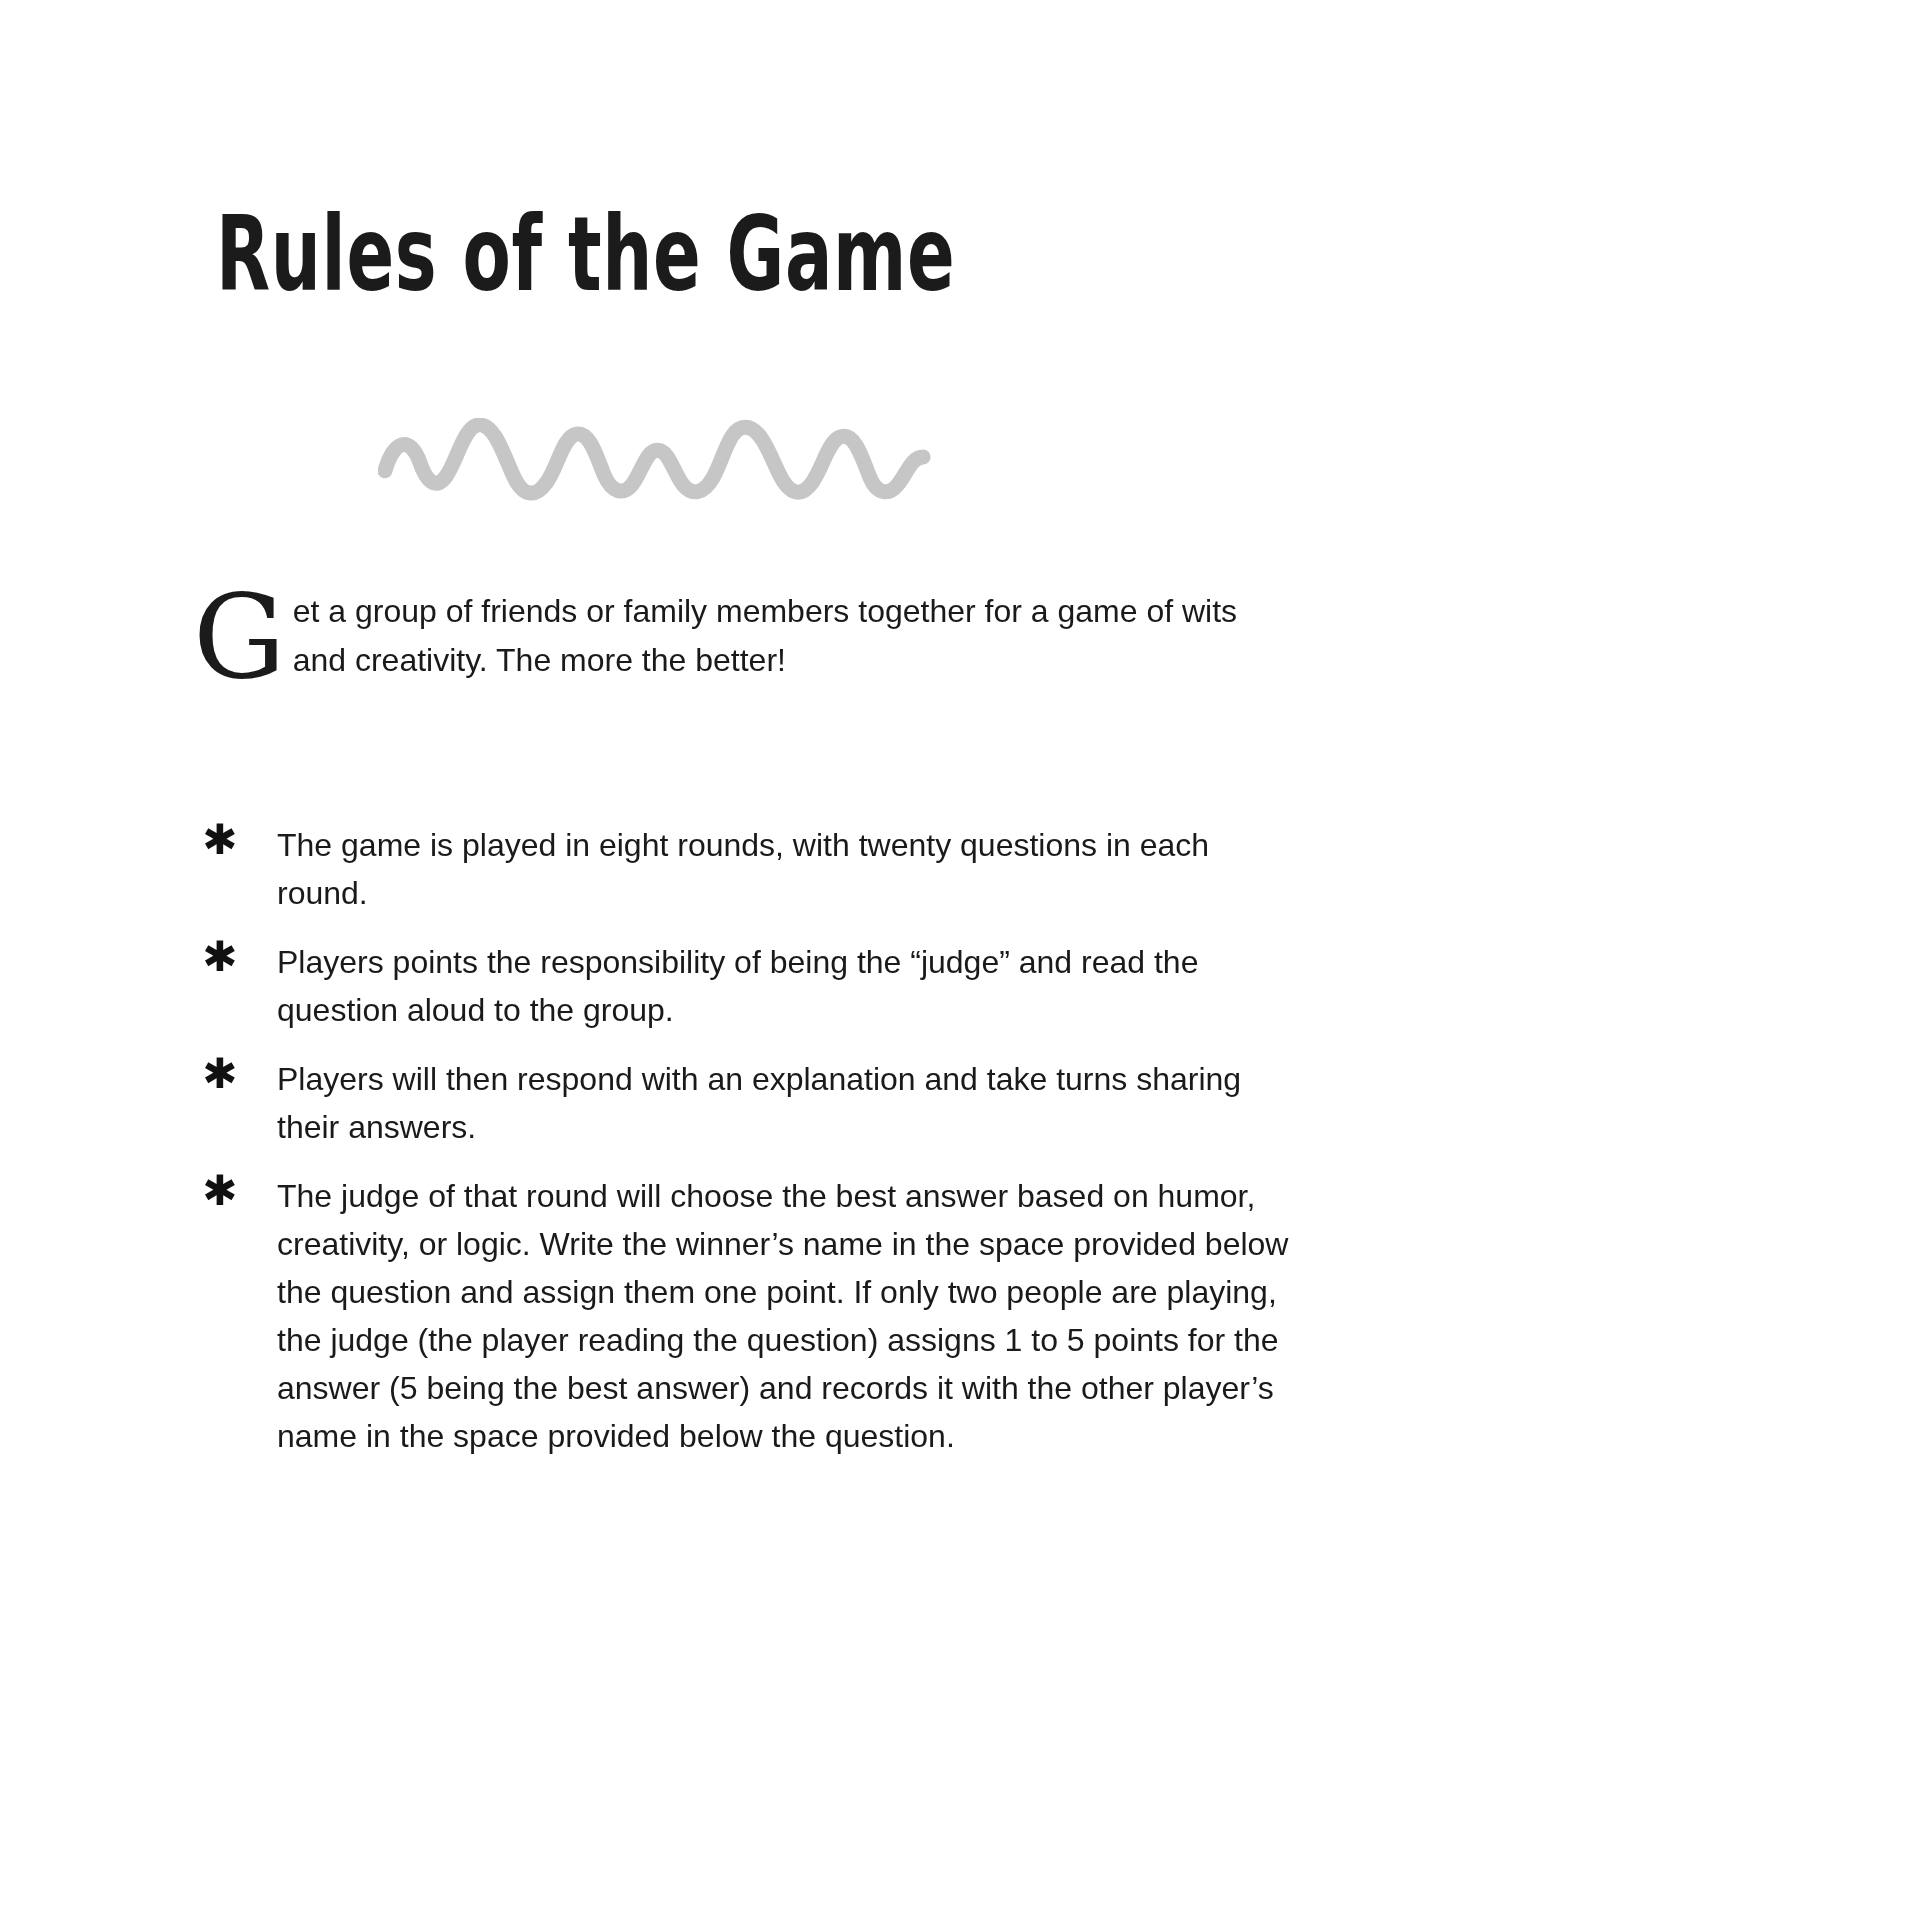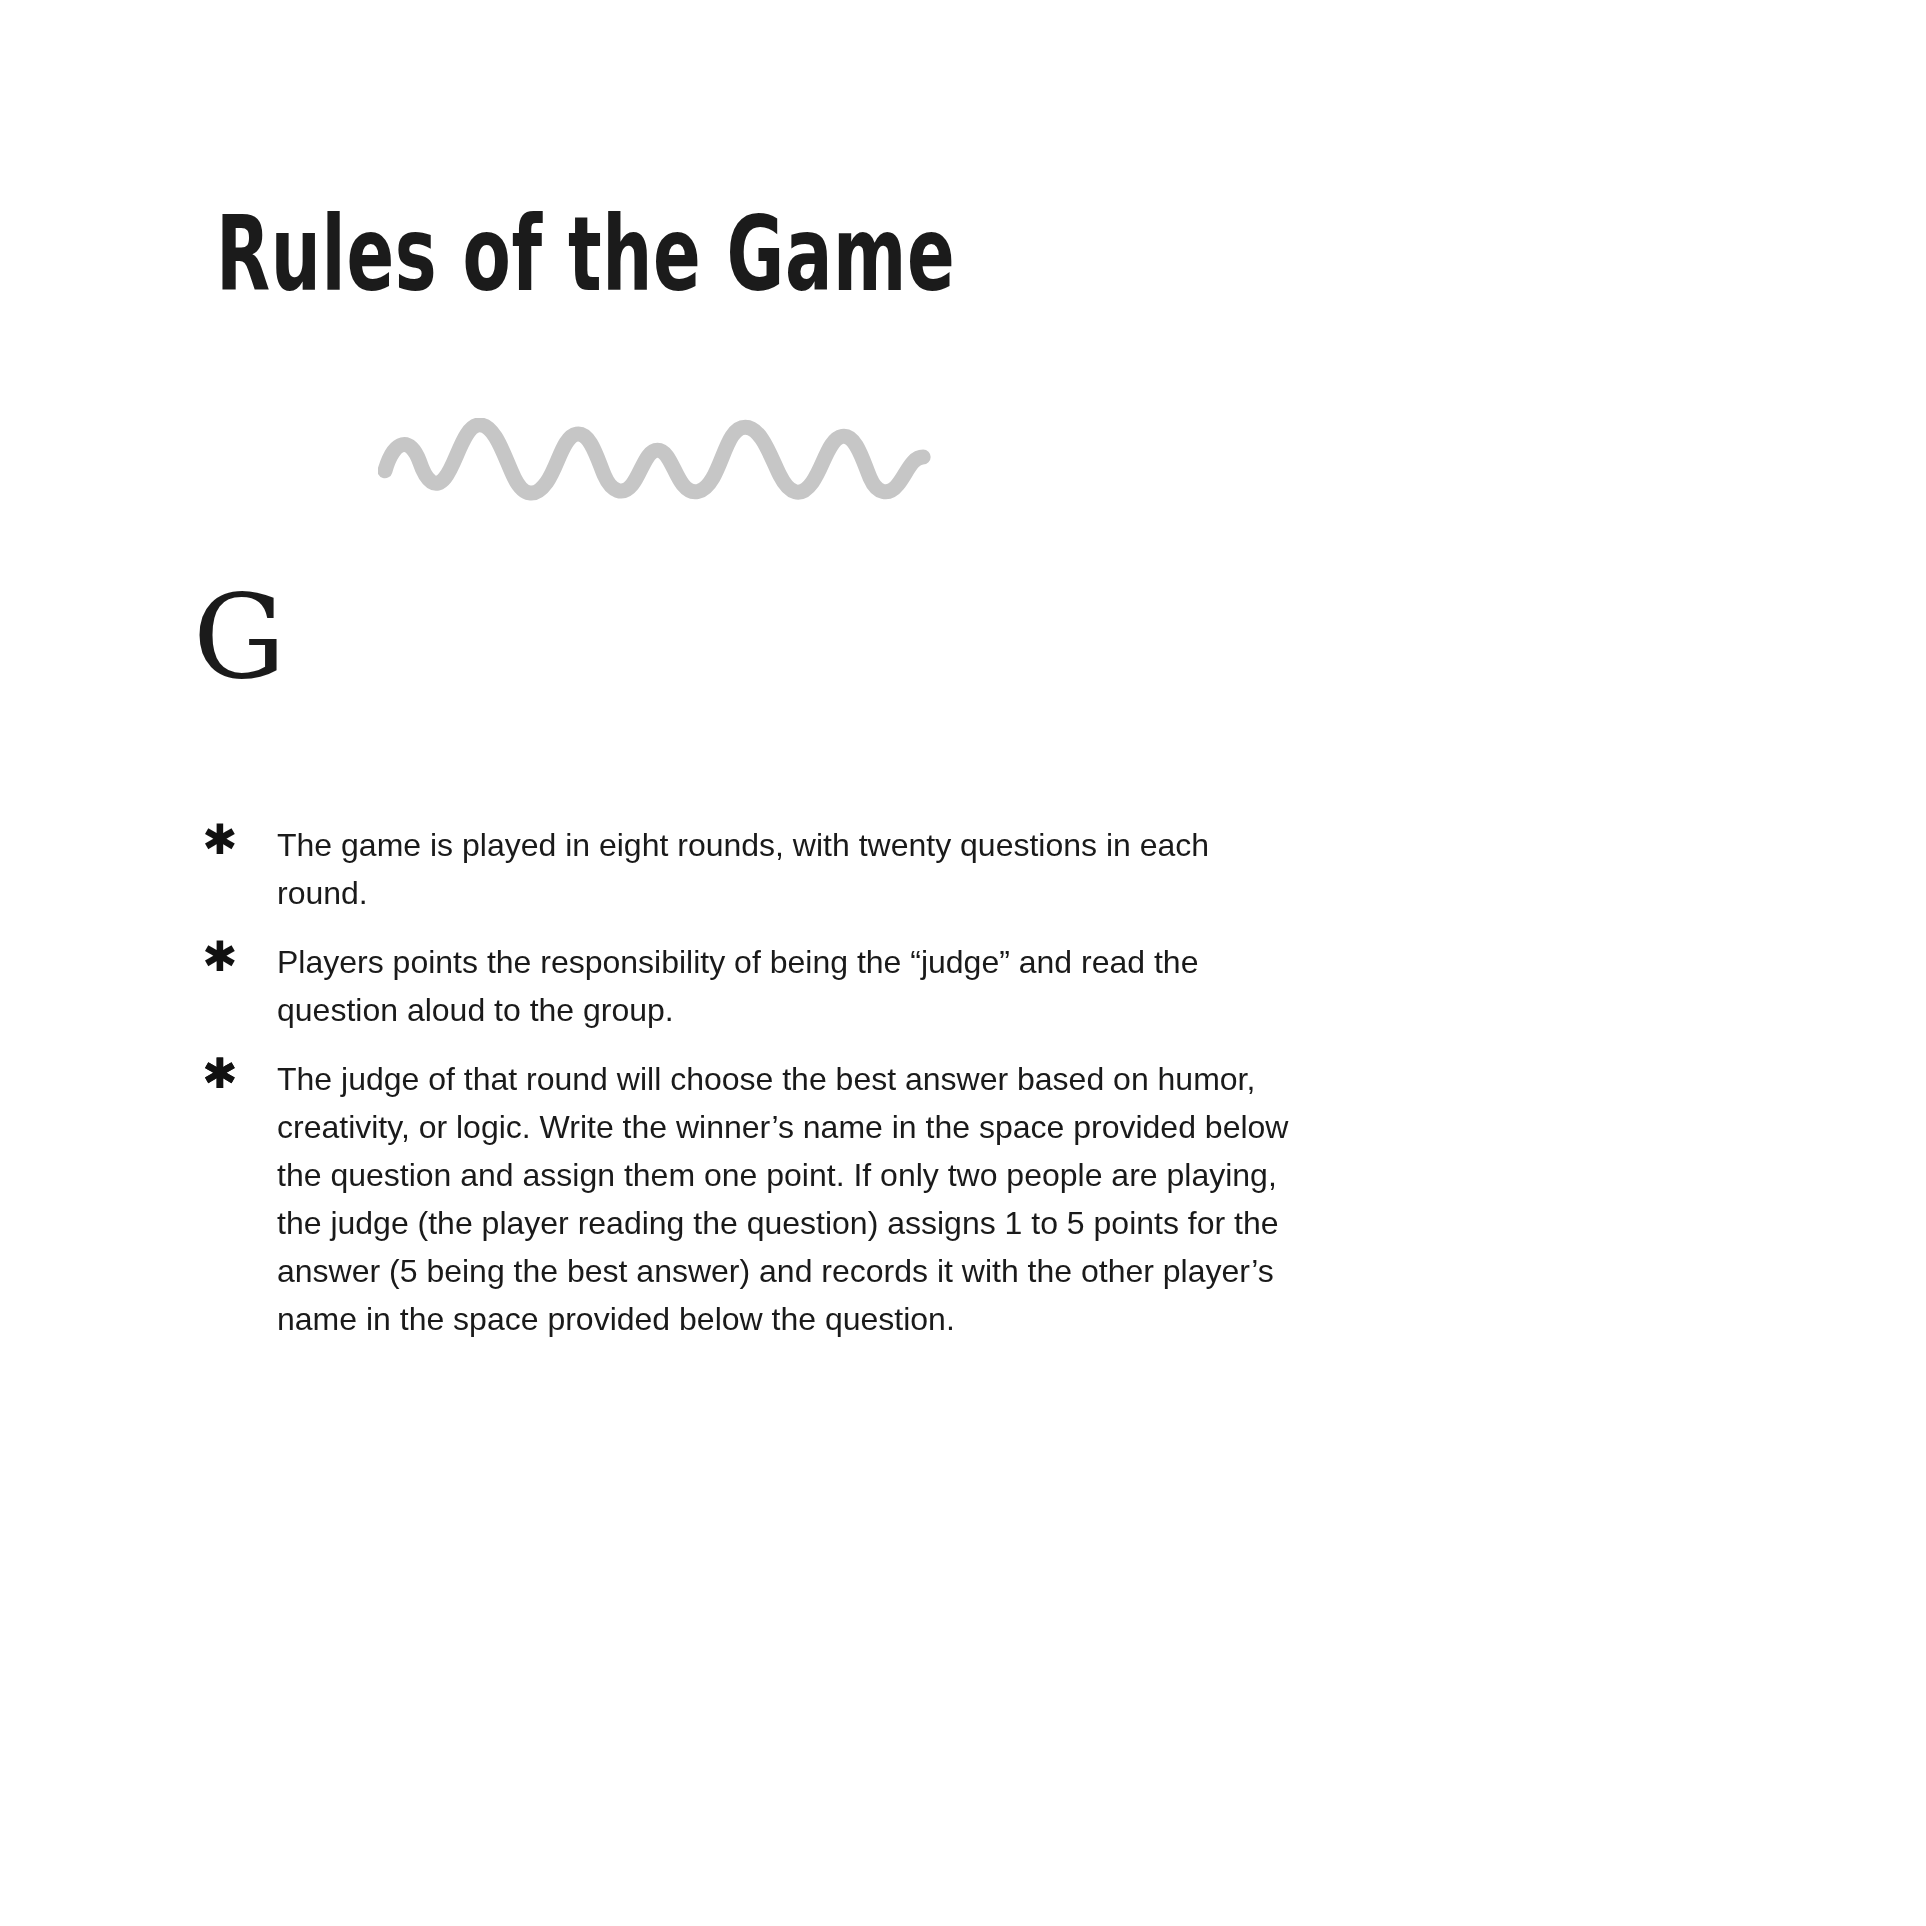--- a/index.html
+++ b/index.html
@@ -132,34 +132,35 @@
                  C184,12 190,36 196,50 C202,64 212,68 220,58
                  C228,48 232,28 242,28 C252,28 256,48 264,58
                  C272,68 282,66 290,52 C300,34 304,8 318,8
                  C332,8 340,34 348,50 C356,66 366,70 376,56
                  C386,42 390,18 402,16 C414,14 420,38 426,52
                  C432,66 442,68 450,58 C458,48 462,34 472,34" fill="none" stroke="#c6c6c6" stroke-width="13" stroke-linecap="round" stroke-linejoin="round"></path>
       </svg>
     </div>
 
     <p class="intro">
-      <span class="dropcap">G</span>
+      <span class="dropcap">G</span><span>et a group of friends or family members together for a game of wits and creativity. The more the better!</span>
     </p>
 
     <ul class="rules-list left-list">
       <li class="rule-item">
         <span class="bullet-asterisk">✱</span>
         <span>The game is played in eight rounds, with twenty questions in each round.</span>
       </li>
       <li class="rule-item">
         <span class="bullet-asterisk">✱</span>
         <span>Players points the responsibility of being the “judge” and read the question aloud to the group.</span>
       </li>
       <li class="rule-item">
         <span class="bullet-asterisk">✱</span>
+        <span>Players will then respond with an explanation and take turns sharing their answers.</span>
       </li>
       <li class="rule-item">
         <span class="bullet-asterisk">✱</span>
         <span>The judge of that round will choose the best answer based on humor, creativity, or logic. Write the winner’s name in the space provided below the question and assign them one point. If only two people are playing, the judge (the player reading the question) assigns 1 to 5 points for the answer (5 being the best answer) and records it with the other player’s name in the space provided below the question.</span>
       </li>
     </ul>
 
   </div>
 
   <div class="page page-right">

